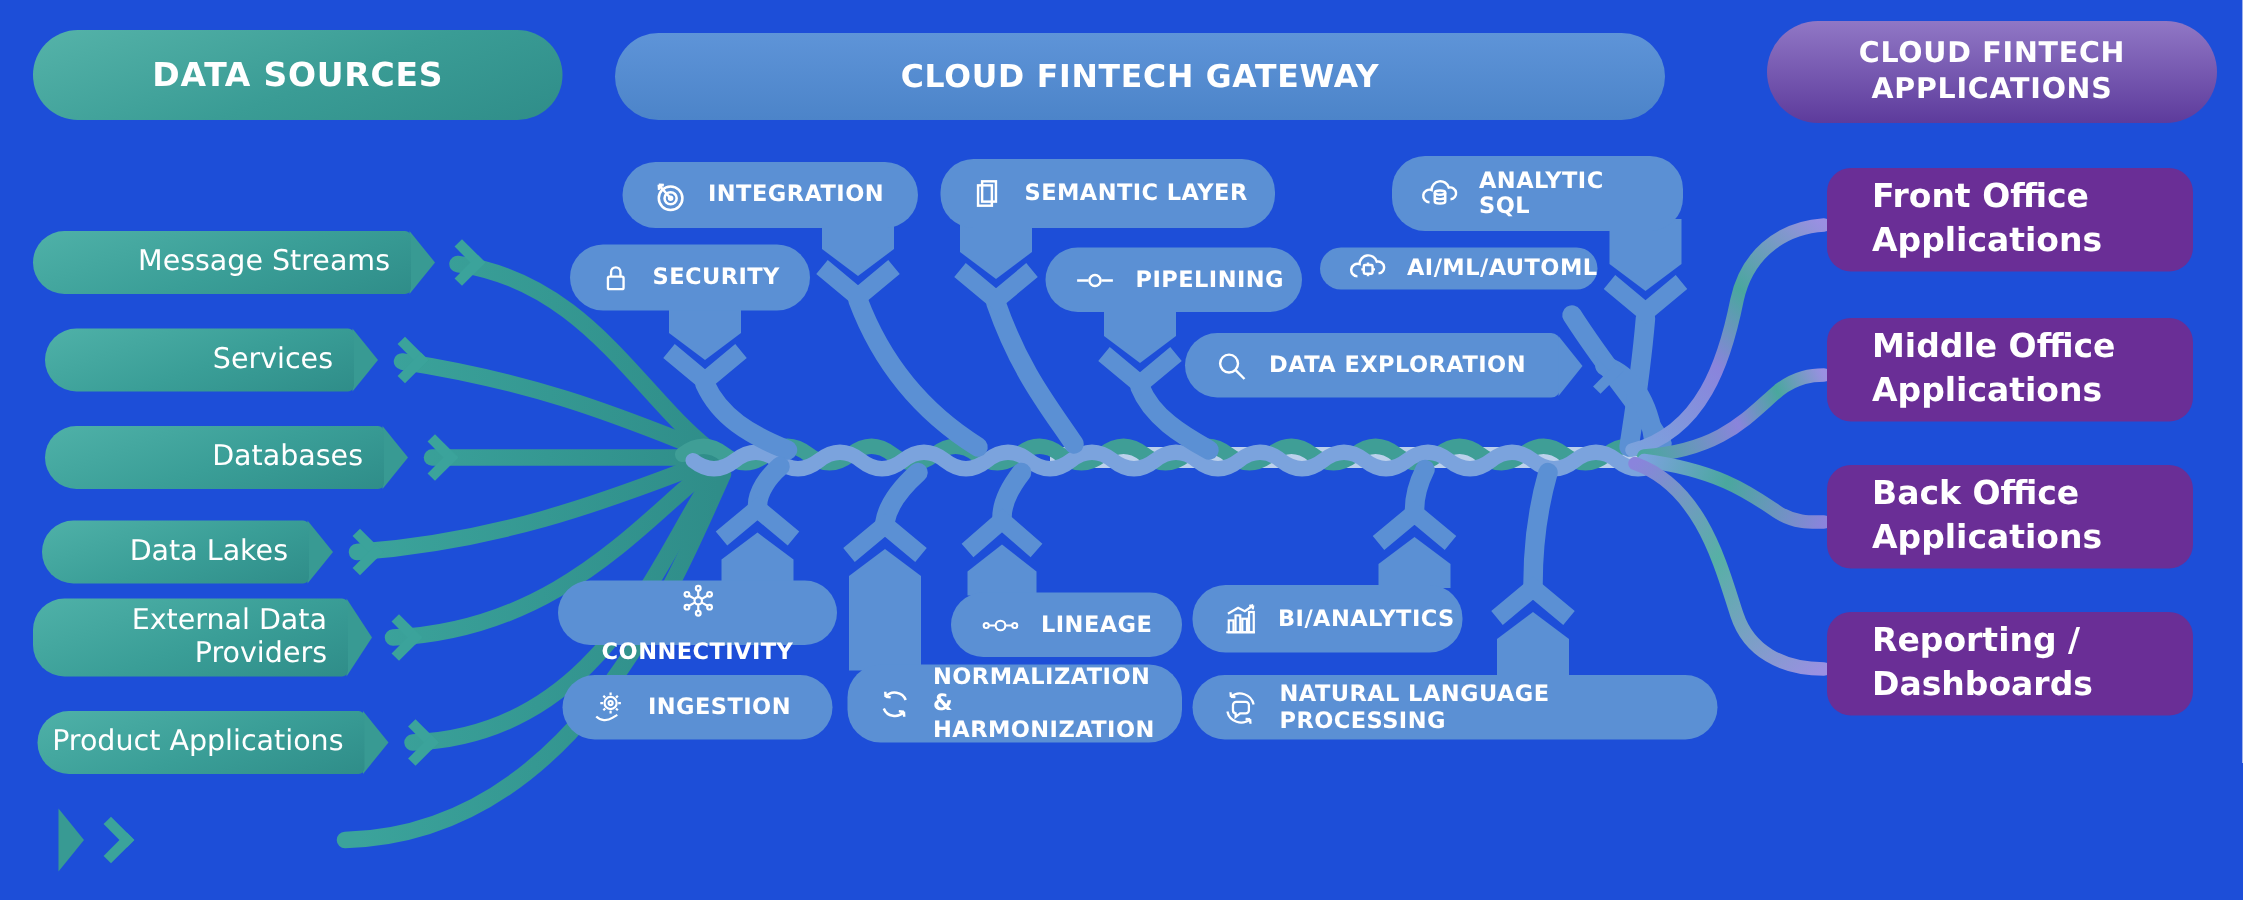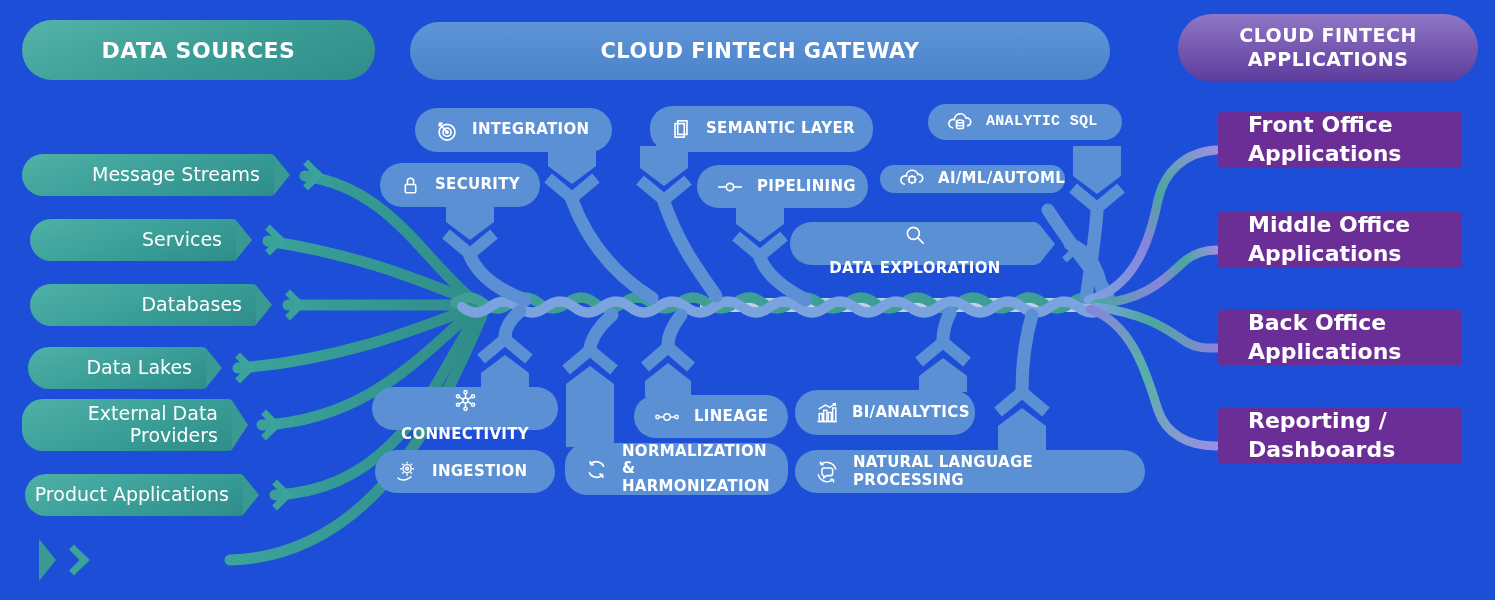--- a/index.html
+++ b/index.html
@@ -31,22 +31,22 @@
   
   .svc{position:absolute;z-index:3;background:#5b90d4;border-radius:22px;color:#fff;
        display:flex;align-items:center;gap:12px;padding:0 18px;box-sizing:border-box;
        font-weight:bold;font-size:15px;letter-spacing:.3px;line-height:1.15;}
   .svc svg{flex:none;}
   .svc .arrowR{position:absolute;right:-15px;top:50%;margin-top:-20px;width:0;height:0;
        border-top:20px solid transparent;border-bottom:20px solid transparent;border-left:16px solid #5b90d4;}
   .svc .chevOut{position:absolute;right:-38px;top:50%;margin-top:-8px;}
 
   
-  .app{position:absolute;z-index:3;left:1218px;width:244px;height:56px;background:#6a2e96;
-       border-radius:4px;color:#fff;display:flex;align-items:center;
+  .app{position:absolute;z-index:3;left:1218px;width:244px;height:69px;background:#6a2e96;
+       border-radius:16px;color:#fff;display:flex;align-items:center;
        font-size:22px;font-weight:600;line-height:1.3;padding-left:30px;padding-right:8px;box-sizing:border-box;}
 </style>
 </head>
 <body>
 
 <div id="stage">
 
   <svg id="wires" width="1495" height="600" viewBox="0 0 1495 600">
     <defs>
       <linearGradient id="g1" gradientUnits="userSpaceOnUse" x1="1088" y1="300" x2="1216" y2="150">
@@ -184,29 +184,29 @@
   <div class="svc" style="left:415px;top:108px;width:197px;height:44px;">
     <svg width="27" height="27" viewBox="0 0 24 24" stroke="#fff" stroke-width="1.5" fill="none">
       <circle cx="12.5" cy="13.5" r="7"></circle>
         <circle cx="12.5" cy="13.5" r="3.6"></circle>
         <circle cx="12.5" cy="13.5" r="0.9" fill="#fff"></circle>
       <path d="M12.5,13.5 L5.5,5.5 M5.5,5.5 l0.2,3 M5.5,5.5 l3,0.2"></path>
     </svg>
     <span>INTEGRATION</span>
   </div>
 
-  <div class="svc" style="left:650px;top:106px;width:223px;height:46px;">
+  <div class="svc" style="left:627px;top:106px;width:223px;height:46px;">
     <svg width="26" height="26" viewBox="0 0 24 24" stroke="#fff" stroke-width="1.5" fill="none">
       <rect x="9" y="4.5" width="8.5" height="12.5"></rect>
         <rect x="6.5" y="7" width="8.5" height="12.5"></rect>
     </svg>
     <span>SEMANTIC LAYER</span>
   </div>
 
-  <div class="svc" style="left:928px;top:104px;width:194px;height:36px;font-family:Liberation Mono, monospace;">
+  <div class="svc" style="left:928px;top:104px;width:194px;height:50px;">
     <svg width="28" height="28" viewBox="0 0 24 24" stroke="#fff" stroke-width="1.4" fill="none">
       <path d="M6,17 a3.6,3.6 0 1 1 1.2,-7 A5,5 0 0 1 17,8.6 a3.4,3.4 0 1 1 1,6.7"></path>
       <ellipse cx="12" cy="11.5" rx="3" ry="1.2"></ellipse>
         <path d="M9,11.5 v5 a3,1.2 0 0 0 6,0 v-5 M9,14 a3,1.2 0 0 0 6,0"></path>
     </svg>
     <span>ANALYTIC SQL</span>
   </div>
 
   <div class="svc" style="left:380px;top:163px;width:160px;height:44px;">
     <svg width="25" height="25" viewBox="0 0 24 24" stroke="#fff" stroke-width="1.5" fill="none">
@@ -227,21 +227,21 @@
 
   <div class="svc" style="left:880px;top:165px;width:185px;height:28px;">
     <svg width="28" height="28" viewBox="0 0 24 24" stroke="#fff" stroke-width="1.4" fill="none">
       <path d="M6,16.5 a3.6,3.6 0 1 1 1.2,-7 A5,5 0 0 1 17,8.1 a3.4,3.4 0 1 1 1,6.7"></path>
       <rect x="9.6" y="10" width="5" height="5" rx="0.7"></rect>
       <path d="M12,8.6 v1.4 M12,15 v1.4 M8.2,12.5 h1.4 M14.6,12.5 h1.4"></path>
     </svg>
     <span>AI/ML/AUTOML</span>
   </div>
 
-  <div class="svc" style="left:790px;top:222px;width:250px;height:43px;border-radius:22px 6px 6px 22px;flex-direction:column;">
+  <div class="svc" style="left:790px;top:222px;width:250px;height:43px;border-radius:22px 6px 6px 22px;">
     <svg width="26" height="26" viewBox="0 0 24 24" stroke="#fff" stroke-width="1.5" fill="none">
       <circle cx="10.5" cy="10.5" r="5.5"></circle>
         <line x1="14.7" y1="14.7" x2="20" y2="20"></line>
     </svg>
     <span>DATA EXPLORATION</span>
     <span class="arrowR"></span>
     <span class="chevOut chevR blue"></span>
   </div>
 
   <div class="svc" style="left:372px;top:387px;width:186px;height:43px;flex-direction:column;">

